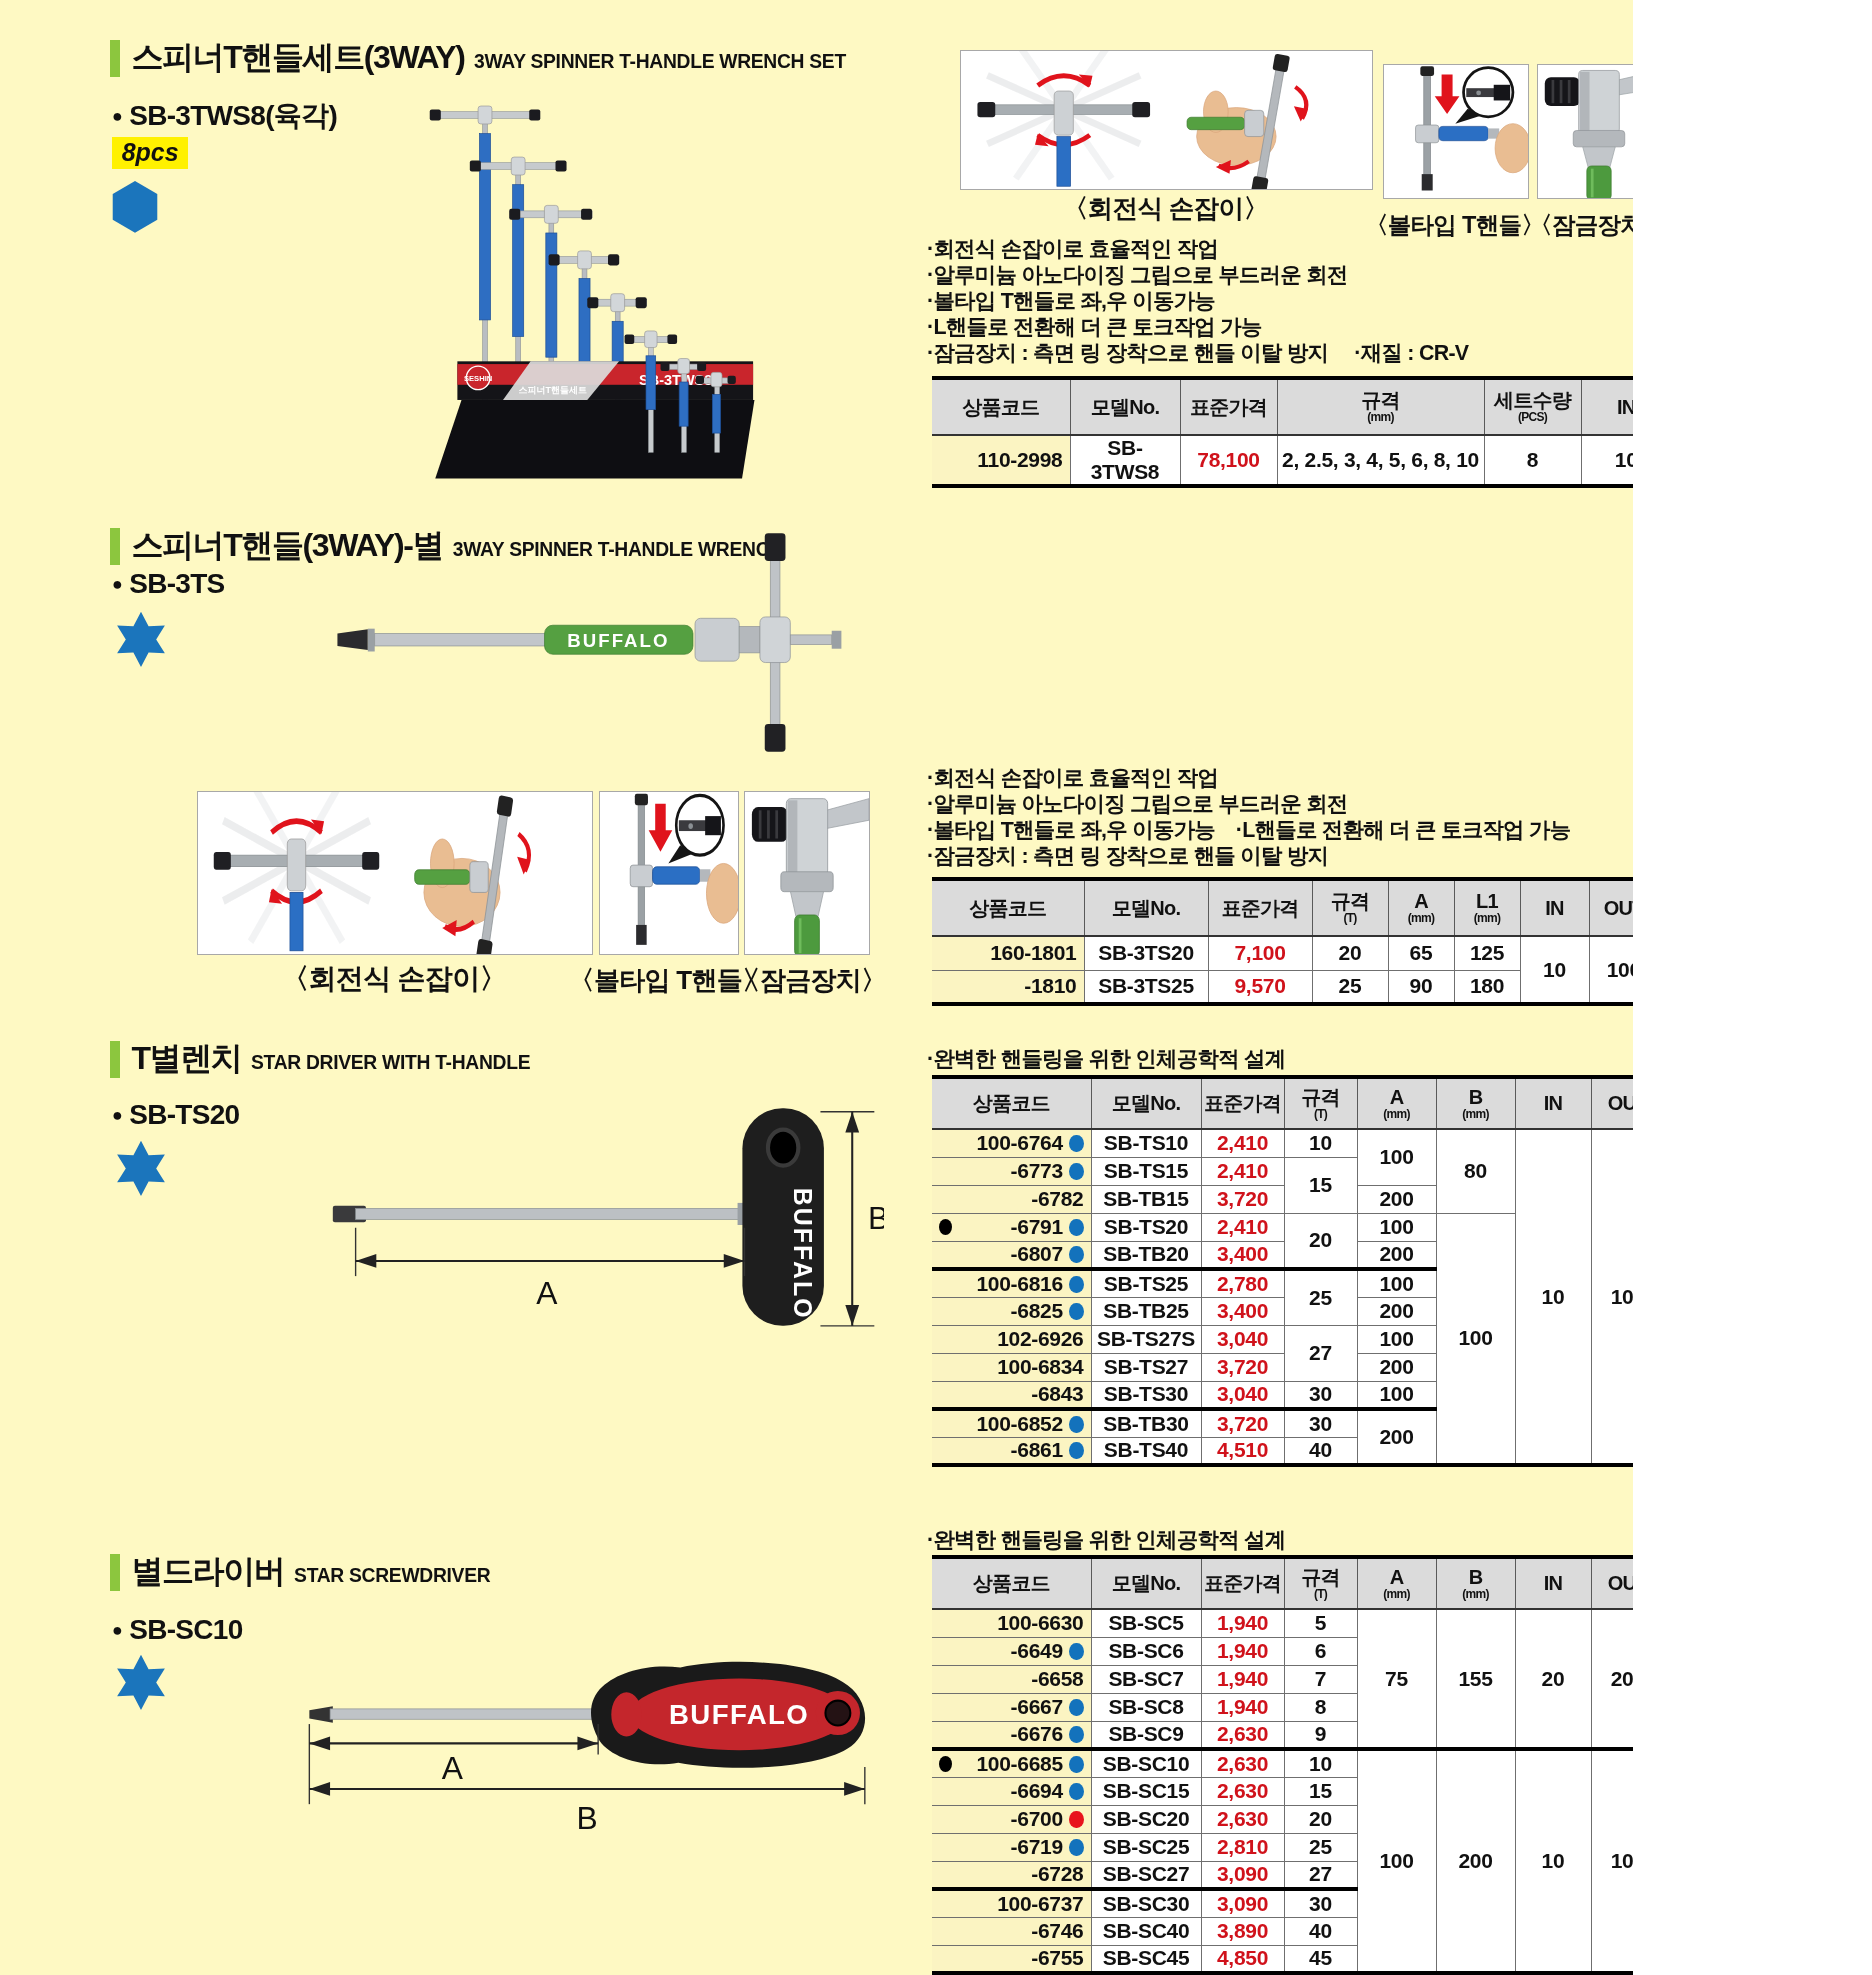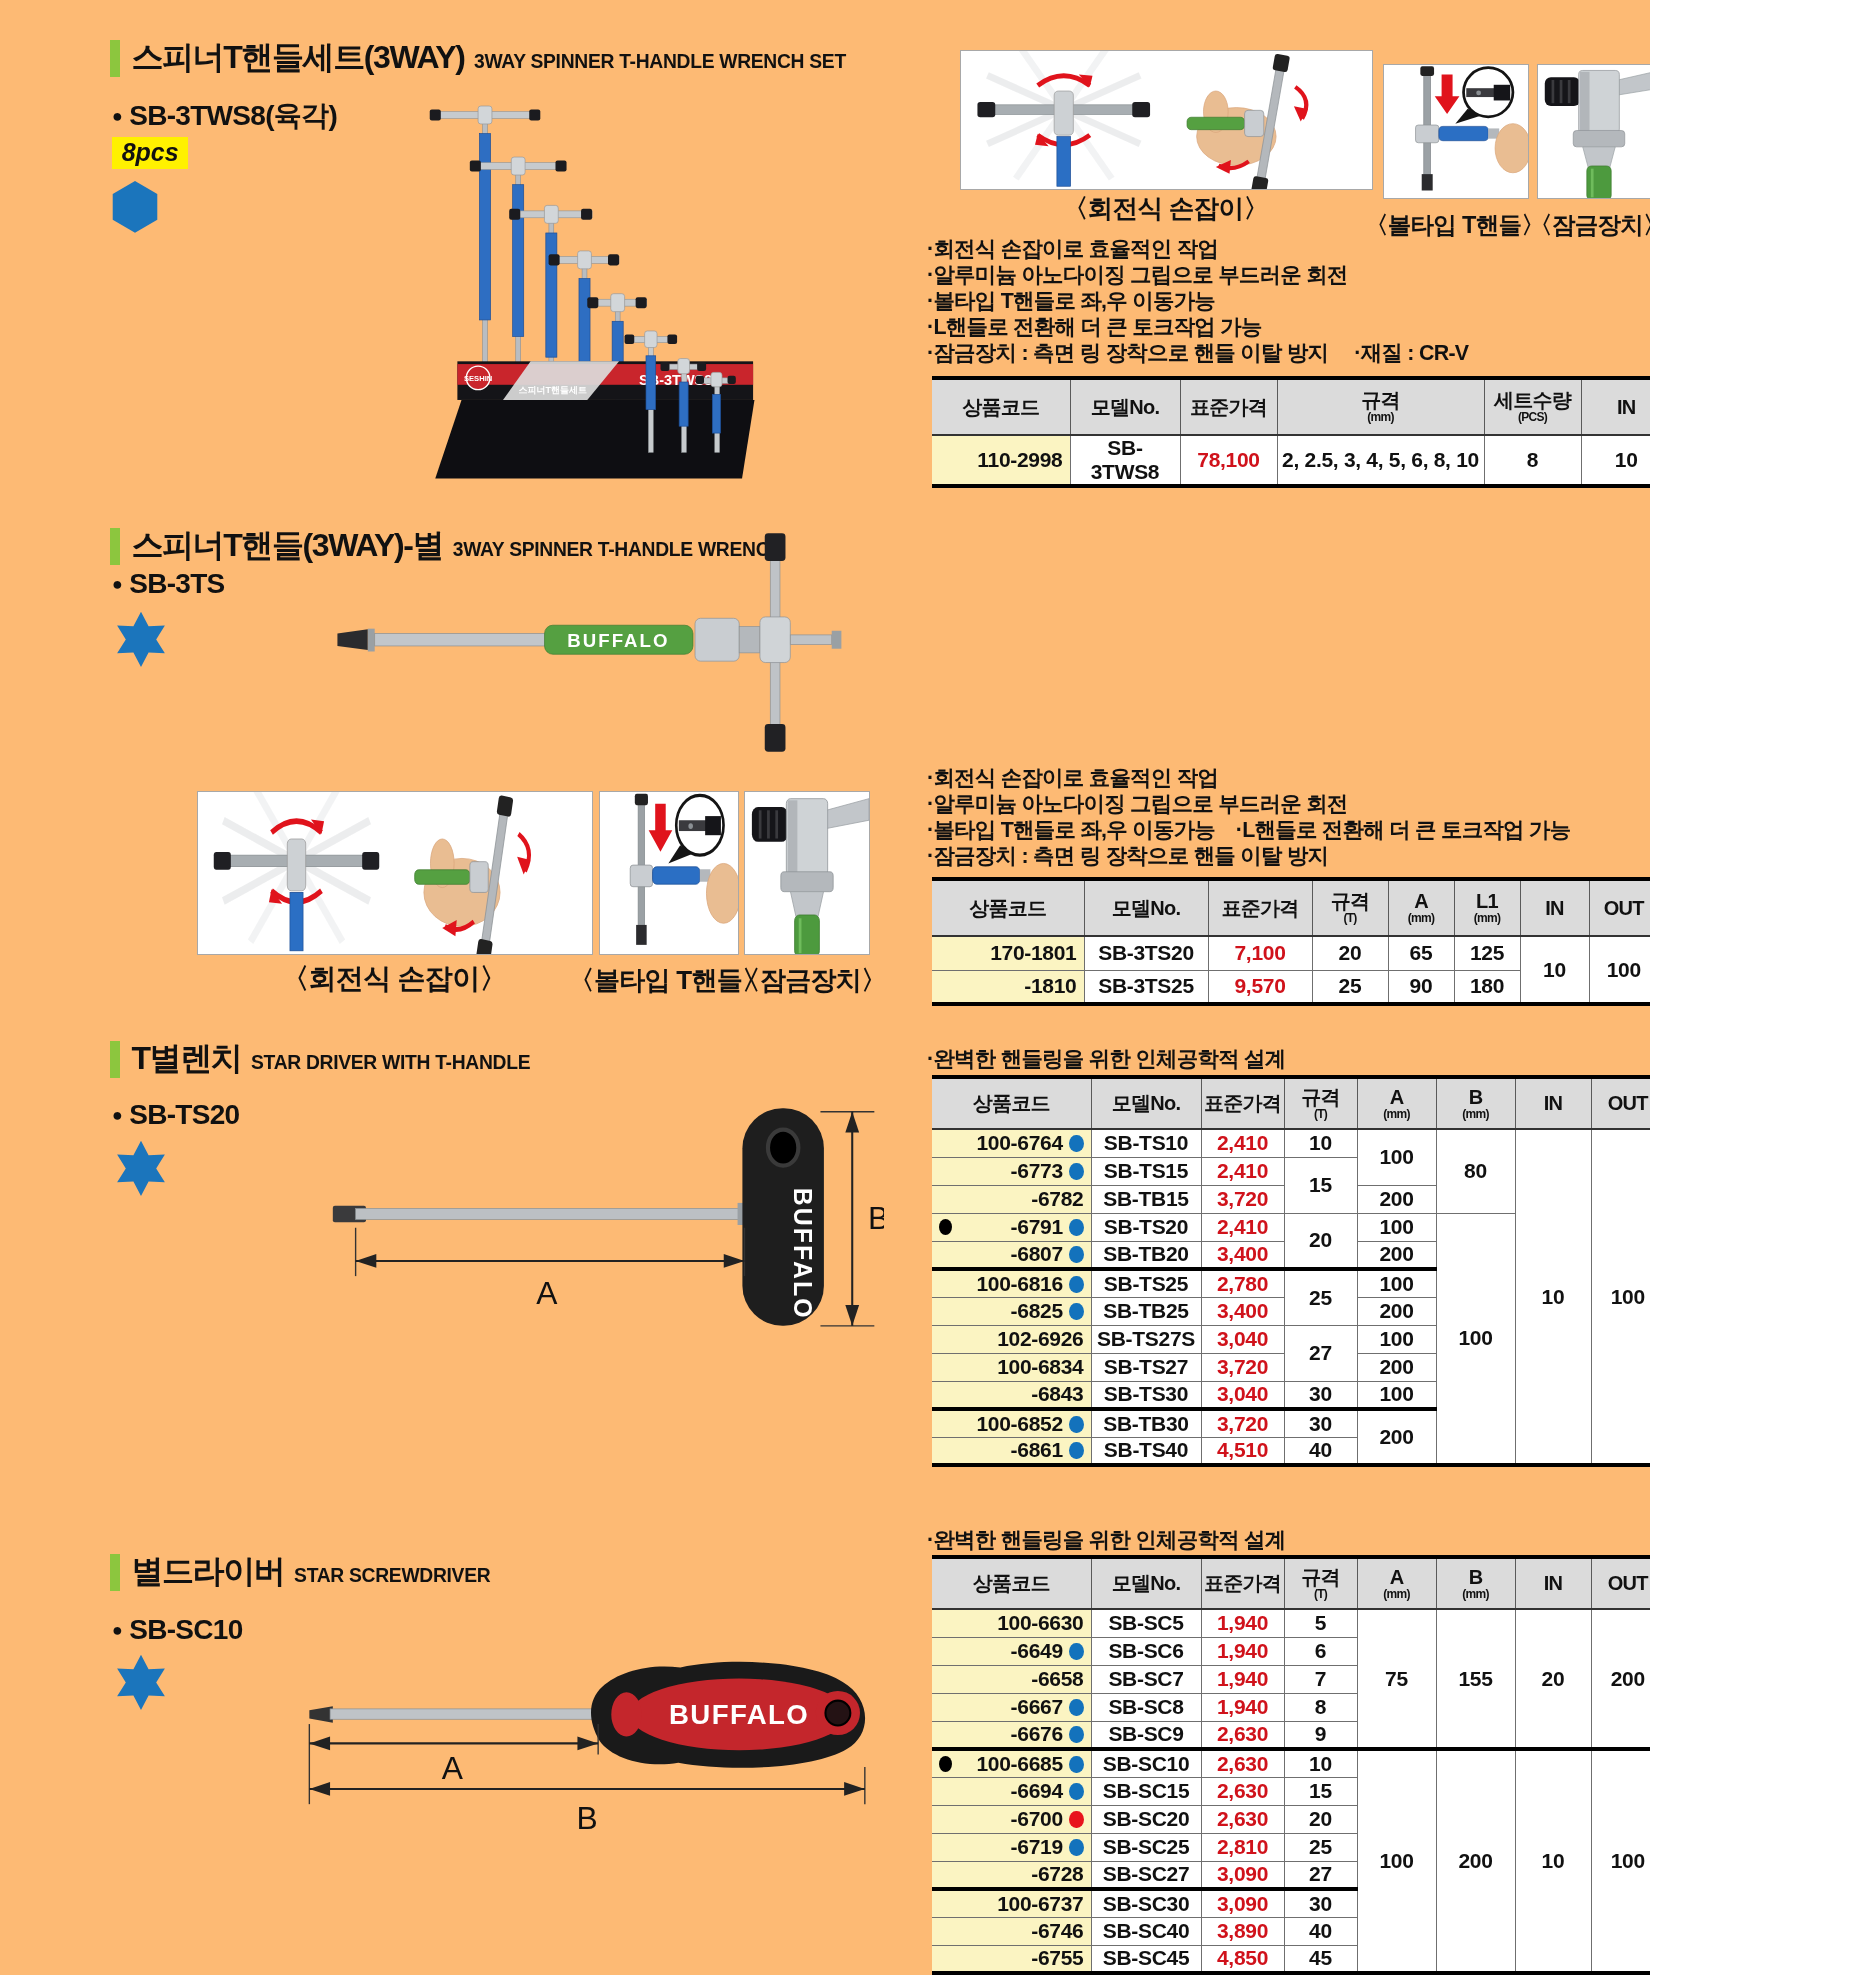--- a/index.html
+++ b/index.html
@@ -1,17 +1,17 @@
 <!DOCTYPE html>
 <html style="font-size:11px"><head>
 <meta charset="utf-8">
 <style>
   html,body{margin:0;padding:0;background:#fff;}
-  .page{position:relative;width:1633px;height:1975px;background:#fdba74;
-        font-family:"Liberation Sans", sans-serif;overflow:hidden;color:#111;padding-left:17px;}
+  .page{position:relative;width:1633px;height:1975px;background:#fef9c3;
+        font-family:"Liberation Sans", sans-serif;overflow:hidden;color:#111;}
   svg text{font-family:"Liberation Sans", sans-serif;}
 
   
   .sec-title{position:absolute;display:flex;align-items:baseline;}
   .bar{display:inline-block;width:10.4px;height:37px;background:#8CC63E;margin-right:11px;align-self:center;}
   .tko{font-size:32px;font-weight:bold;letter-spacing:-1.4px;white-space:nowrap;}
   .ten{font-size:19.3px;font-weight:bold;margin-left:9.7px;letter-spacing:-0.3px;white-space:nowrap;}
 
   .model{position:absolute;font-size:28px;font-weight:bold;letter-spacing:-0.7px;display:flex;align-items:center;white-space:nowrap;}
   .mdot{font-size:18px;margin-right:7px;}
@@ -426,21 +426,21 @@
           <th>
             <div>IN</div>
           </th>
           <th>
             <div>OUT</div>
           </th>
         </tr>
       </thead>
       <tbody>
         <tr>
-          <td class="code"><span>170-1801</span></td>
+          <td class="code"><span>160-1801</span></td>
           <td><span>SB-3TS20</span></td>
           <td class="price"><span>7,100</span></td>
           <td><span>20</span></td>
           <td><span>65</span></td>
           <td><span>125</span></td>
           <td rowspan="2"><span>10</span></td>
           <td rowspan="2"><span>100</span></td>
         </tr>
         <tr>
           <td class="code"><span>-1810</span></td>

